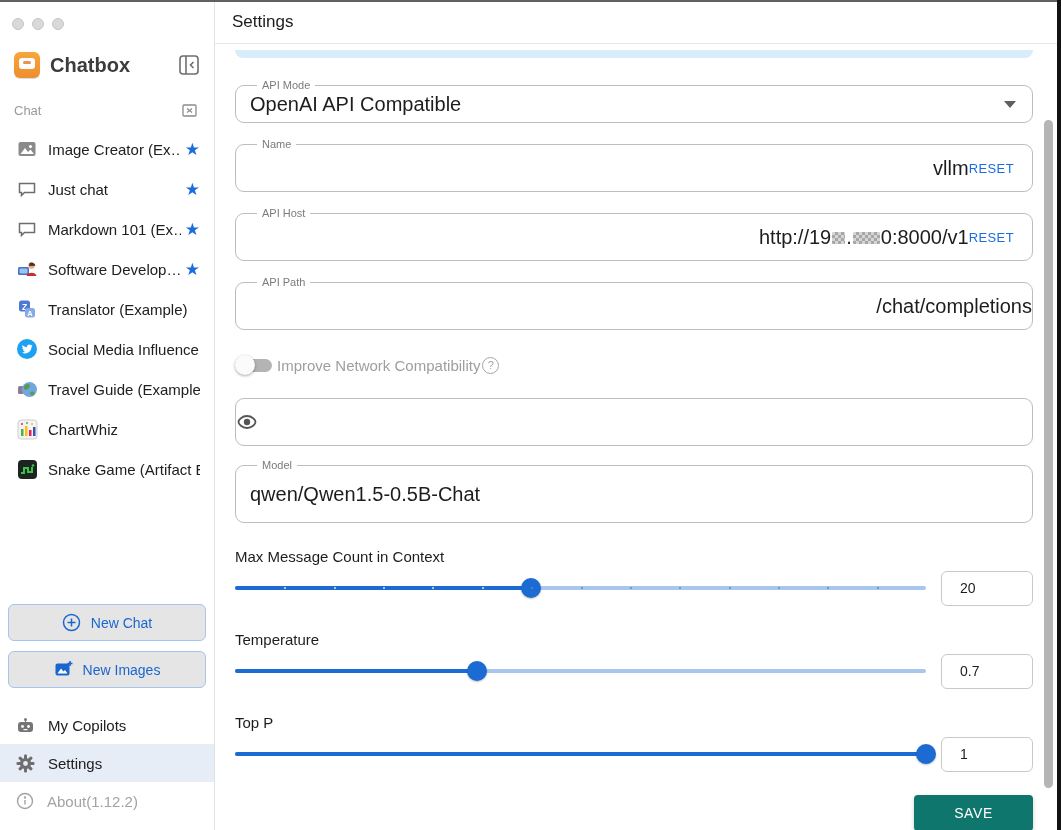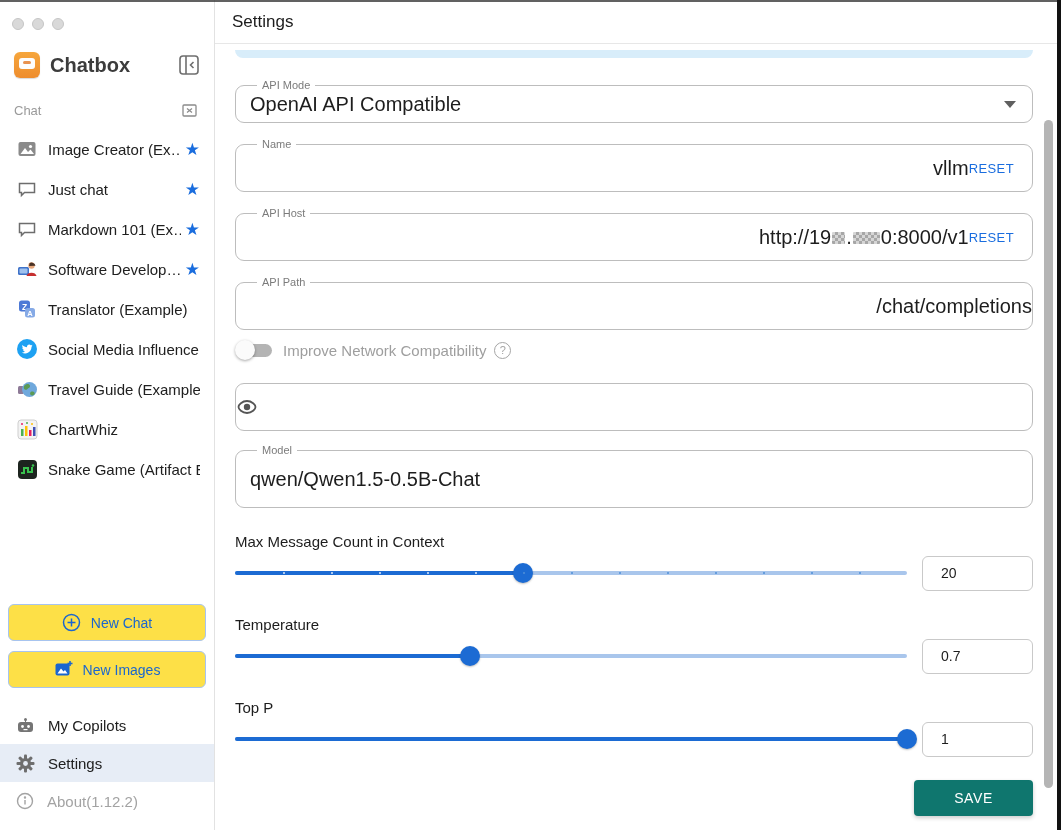--- a/index.html
+++ b/index.html
@@ -29,21 +29,21 @@
   .section-label { font-size:13px; color:#9a9a9a; flex:1; }
 
   .chat-list { padding-top:4px; }
   .chat-item { display:flex; align-items:center; height:40px; padding:0 14px 0 16px; cursor:pointer; }
   .chat-item .ci-icon { width:22px; height:22px; flex:0 0 auto; display:flex; align-items:center; justify-content:center; }
   .chat-item .ci-label { font-size:15px; color:#202020; margin-left:10px; flex:1; white-space:nowrap; overflow:hidden; }
   .star { color:#1a6dde; font-size:17px; margin-left:4px; }
 
   .side-spacer { flex:1; }
 
-  .side-btn { margin:0 8px 10px 8px; height:37px; border:1px solid #a7c4ef; border-radius:6px; background:#fde047;
+  .side-btn { margin:0 8px 10px 8px; height:37px; border:1px solid #a7c4ef; border-radius:6px; background:#e5e5e5;
               display:flex; align-items:center; justify-content:center; gap:10px; cursor:pointer;text-align:center; }
   .side-btn .sb-label { color:#1a66cf; font-size:14px; font-weight:500; }
 
   .bottom-nav { margin-top:8px; padding-bottom:10px; }
   .nav-row { display:flex; align-items:center; height:38px; padding:0 16px; gap:13px; cursor:pointer; }
   .nav-row .nr-label { font-size:15px; color:#202020; }
   .nav-row.active { background:#e7edf6; }
   .nav-row.muted .nr-label { color:#a3a3a3; }
 
   
@@ -63,38 +63,38 @@
   .f-48 { height:48px; margin-top:21px;text-align:right; }
   .f-58 { height:58px; margin-top:19px; }
   .field .grow { flex:1; }
   .reset-link { font-size:13px; font-weight:500; letter-spacing:.4px; color:#1a6dde; margin-right:18px; cursor:pointer; }
   .dd-arrow { width:0; height:0; border-left:6px solid transparent; border-right:6px solid transparent;
               border-top:7px solid #5f5f5f; margin-right:16px; cursor:pointer; }
   .placeholder { color:#9e9e9e; }
   .censor { display:inline-block; height:12px; vertical-align:middle; margin:0 1px;
             background:conic-gradient(#a7a7a7 25%,#d6d6d6 0 50%,#a7a7a7 0 75%,#d6d6d6 0) 0 0/6px 6px; border-radius:1px; }
 
-  .toggle-row { display:flex; align-items:center; margin-top:8px; height:24px; gap:8px; }
+  .toggle-row { display:flex; align-items:center; margin-top:23px; height:24px; gap:2px; }
   .switch { position:relative; width:40px; height:24px; cursor:pointer; flex:0 0 auto; }
   .switch .track { position:absolute; left:4px; top:6px; width:33px; height:13px; border-radius:7px; background:#9b9b9b; opacity:.75; }
   .switch .knob { position:absolute; left:0; top:2px; width:20px; height:20px; border-radius:50%; background:#fbfbfb;
                   box-shadow:0 1px 3px rgba(0,0,0,.35); }
   .toggle-label { font-size:15px; color:#9e9e9e; }
   .help-icon { width:17px; height:17px; border:1.5px solid #a5a5a5; border-radius:50%; color:#a5a5a5;
                font-size:11px; display:flex; align-items:center; justify-content:center; cursor:pointer; }
 
   .slider-label { margin-top:25px; font-size:15px; color:#1d1d1d; }
   .slider-row { display:flex; align-items:center; margin-top:5px; height:36px; }
   .slider { position:relative; flex:1; height:36px; cursor:pointer; }
   .slider .rail { position:absolute; top:16px; left:0; right:0; height:4px; border-radius:2px; background:#a9c6ec; }
   .slider .fill { position:absolute; top:16px; left:0; height:4px; border-radius:2px; background:#1c6bd3; }
   .slider .thumb { position:absolute; top:8px; width:20px; height:20px; border-radius:50%; background:#1c6bd3;
                    transform:translateX(-50%); box-shadow:0 1px 2px rgba(0,0,0,.25); }
   .slider .tick { position:absolute; top:17px; width:2px; height:2px; border-radius:50%; }
-  .val-box { width:111px; height:35px; border:1px solid #c9c9c9; border-radius:6px; margin-left:15px;
+  .val-box { width:92px; height:35px; border:1px solid #c9c9c9; border-radius:6px; margin-left:15px;
              font-size:14px; color:#1d1d1d; display:flex; align-items:center; padding-left:18px; }
 
   .save-row { display:flex; justify-content:flex-end; margin-top:23px; }
   .save-btn { width:119px; height:36px; background:#0f766e; color:#fff; border:none; border-radius:4px;
               font-size:14px; letter-spacing:.6px; font-family:inherit; cursor:pointer;
               box-shadow:0 2px 4px rgba(0,0,0,.2); }
 
   .scroll-thumb { position:absolute; right:8px; top:120px; width:9px; height:668px; background:#b5b5b5; border-radius:5px; z-index:40; cursor:pointer; }
 
   svg { display:block; }

